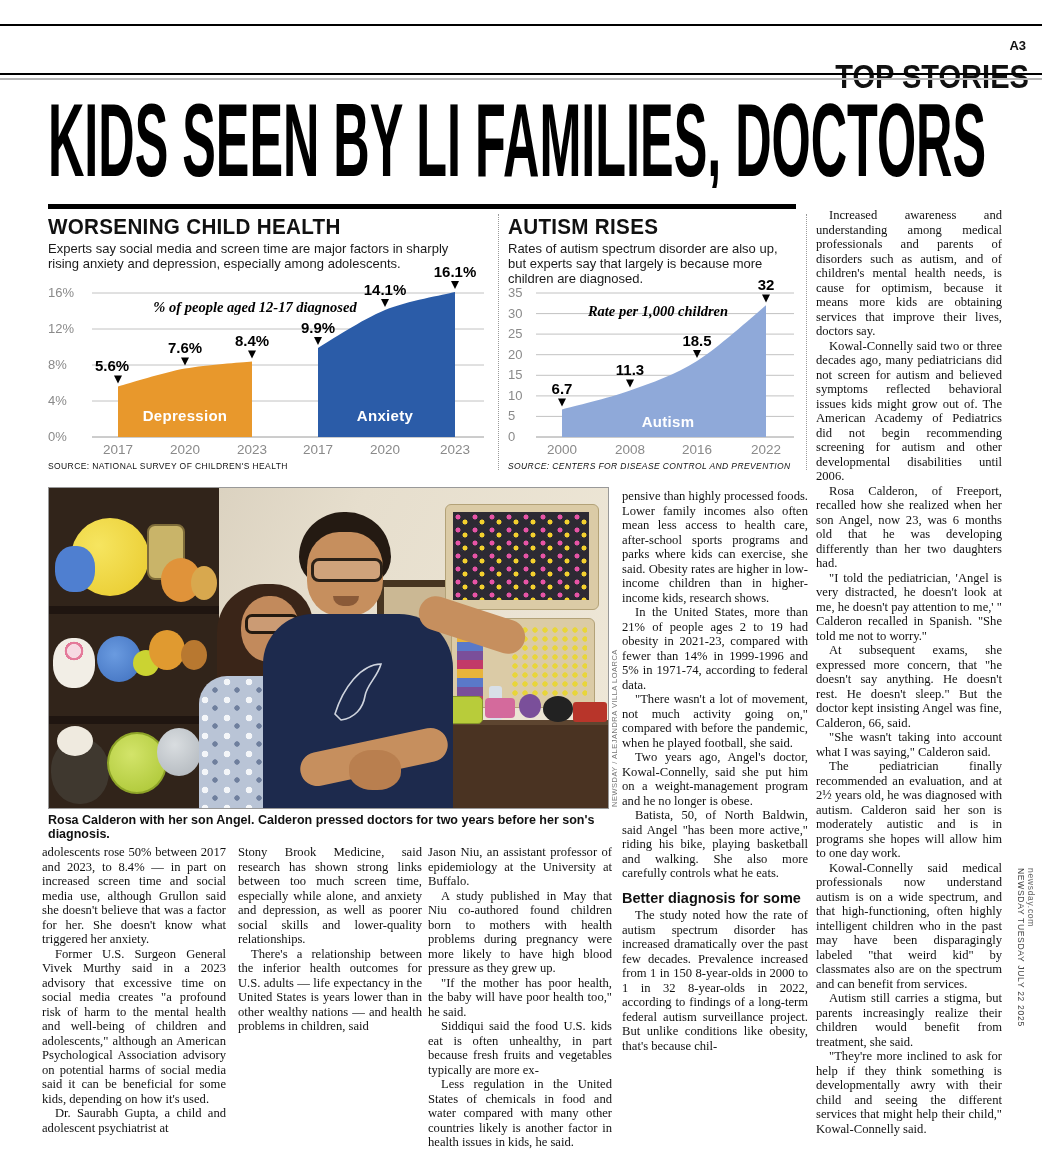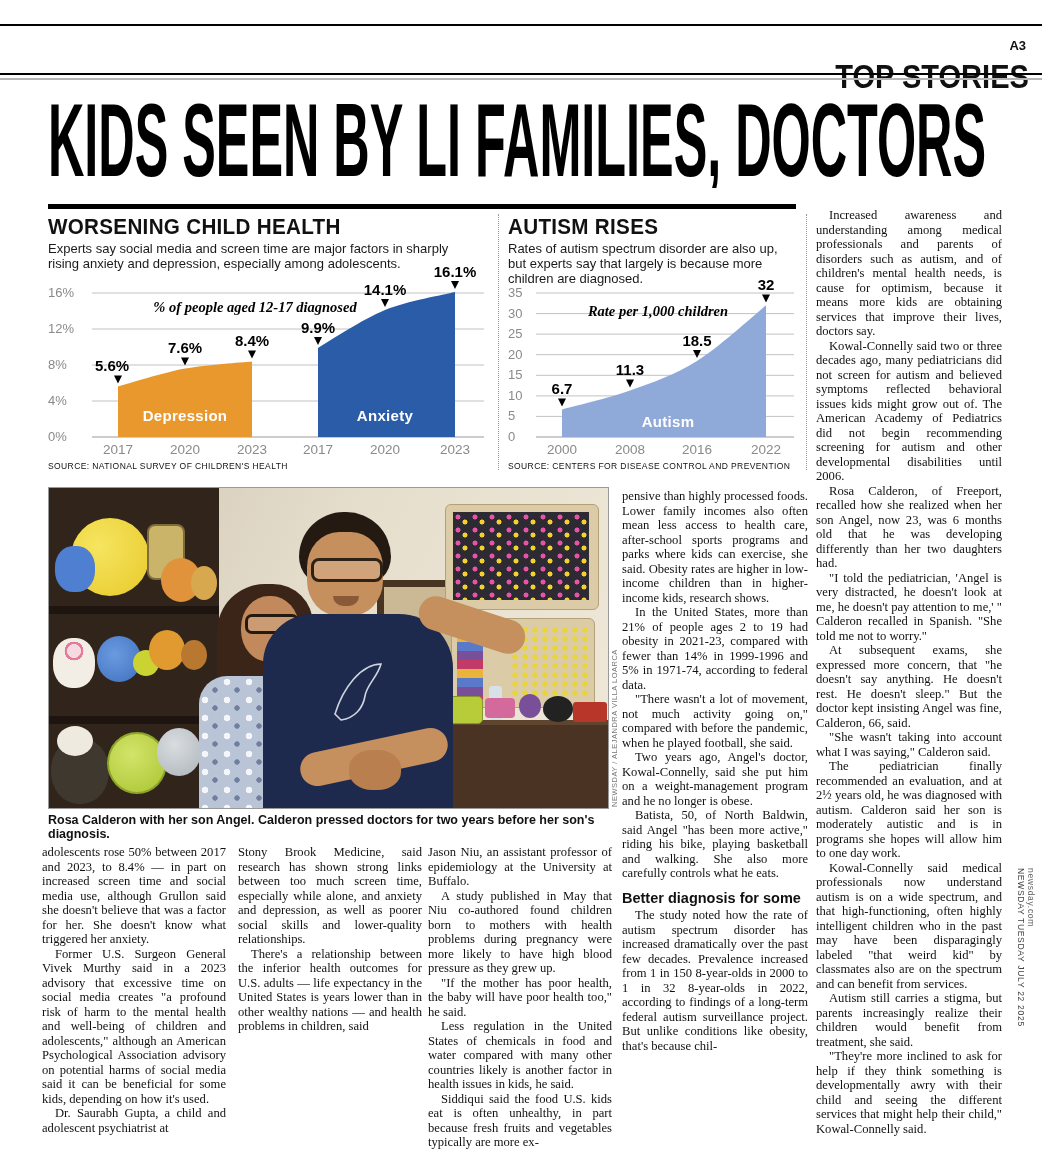--- a/index.html
+++ b/index.html
@@ -167,21 +167,21 @@
     </g>
     <g fill="#000">
       <path d="M50,143.4 L58,143.4 L54,151.4 Z"></path>
         <path d="M118,124.5 L126,124.5 L122,132.5 Z"></path>
       <path d="M185,94.9 L193,94.9 L189,102.9 Z"></path>
         <path d="M254,39.4 L262,39.4 L258,47.4 Z"></path>
     </g>
     <text class="note-label" x="150" y="61" text-anchor="middle">Rate per 1,000 children</text>
     <text class="series-label" x="160" y="172" text-anchor="middle">Autism</text>
   </svg>
-  <div class="source" style="left:508px;top:461px;">SOURCE: CENTERS FOR DISEASE CONTROL AND PREVENTION</div>
+  <div class="source" style="left:508px;top:461px;font-style:italic;">SOURCE: CENTERS FOR DISEASE CONTROL AND PREVENTION</div>
 
   <div class="photo">
 
     <div class="ps" style="left:0;top:0;width:170px;height:320px;background:#31241a;"></div>
     <div class="ps" style="left:0;top:118px;width:170px;height:8px;background:#1f1510;"></div>
     <div class="ps" style="left:0;top:228px;width:170px;height:8px;background:#1f1510;"></div>
 
     <div class="ps" style="left:22px;top:30px;width:78px;height:78px;border-radius:50%;background:radial-gradient(circle at 35% 35%,#f6e560,#e8c92a);"></div>
     <div class="ps" style="left:6px;top:58px;width:40px;height:46px;border-radius:45%;background:#4f7fd0;"></div>
     <div class="ps" style="left:98px;top:36px;width:34px;height:52px;border-radius:8px;background:#c9b469;border:2px solid #7e6c3a;"></div>
@@ -247,22 +247,22 @@
     <p class="ind">Dr. Saurabh Gupta, a child and adolescent psychiatrist at</p>
   </div>
   <div class="col" style="left:238px;top:845px;height:312px;">
     <p>Stony Brook Medicine, said research has shown strong links between too much screen time, especially while alone, and anxiety and depression, as well as poorer social skills and lower-quality relationships.</p>
     <p class="ind">There's a relationship between the inferior health outcomes for U.S. adults — life expectancy in the United States is years lower than in other wealthy nations — and health problems in children, said</p>
   </div>
   <div class="col" style="left:428px;top:845px;height:312px;">
     <p>Jason Niu, an assistant professor of epidemiology at the University at Buffalo.</p>
     <p class="ind">A study published in May that Niu co-authored found children born to mothers with health problems during pregnancy were more likely to have high blood pressure as they grew up.</p>
     <p class="ind">"If the mother has poor health, the baby will have poor health too," he said.</p>
+    <p class="ind">Siddiqui said the food U.S. kids eat is often unhealthy, in part because fresh fruits and vegetables typically are more ex-</p>
     <p class="ind">Less regulation in the United States of chemicals in food and water compared with many other countries likely is another factor in health issues in kids, he said.</p>
-    <p class="ind">Siddiqui said the food U.S. kids eat is often unhealthy, in part because fresh fruits and vegetables typically are more ex-</p>
   </div>
   <div class="col" style="left:622px;top:489px;width:186px;height:668px;">
     <p>pensive than highly processed foods. Lower family incomes also often mean less access to health care, after-school sports programs and parks where kids can exercise, she said. Obesity rates are higher in low-income children than in higher-income kids, research shows.</p>
     <p class="ind">In the United States, more than 21% of people ages 2 to 19 had obesity in 2021-23, compared with fewer than 14% in 1999-1996 and 5% in 1971-74, according to federal data.</p>
     <p class="ind">"There wasn't a lot of movement, not much activity going on," compared with before the pandemic, when he played football, she said.</p>
     <p class="ind">Two years ago, Angel's doctor, Kowal-Connelly, said she put him on a weight-management program and he no longer is obese.</p>
     <p class="ind">Batista, 50, of North Baldwin, said Angel "has been more active," riding his bike, playing basketball and walking. She also more carefully controls what he eats.</p>
     <div class="subhead">Better diagnosis for some</div>
     <p class="ind">The study noted how the rate of autism spectrum disorder has increased dramatically over the past few decades. Prevalence increased from 1 in 150 8-year-olds in 2000 to 1 in 32 8-year-olds in 2022, according to findings of a long-term federal autism surveillance project. But unlike conditions like obesity, that's because chil-</p>
   </div>

